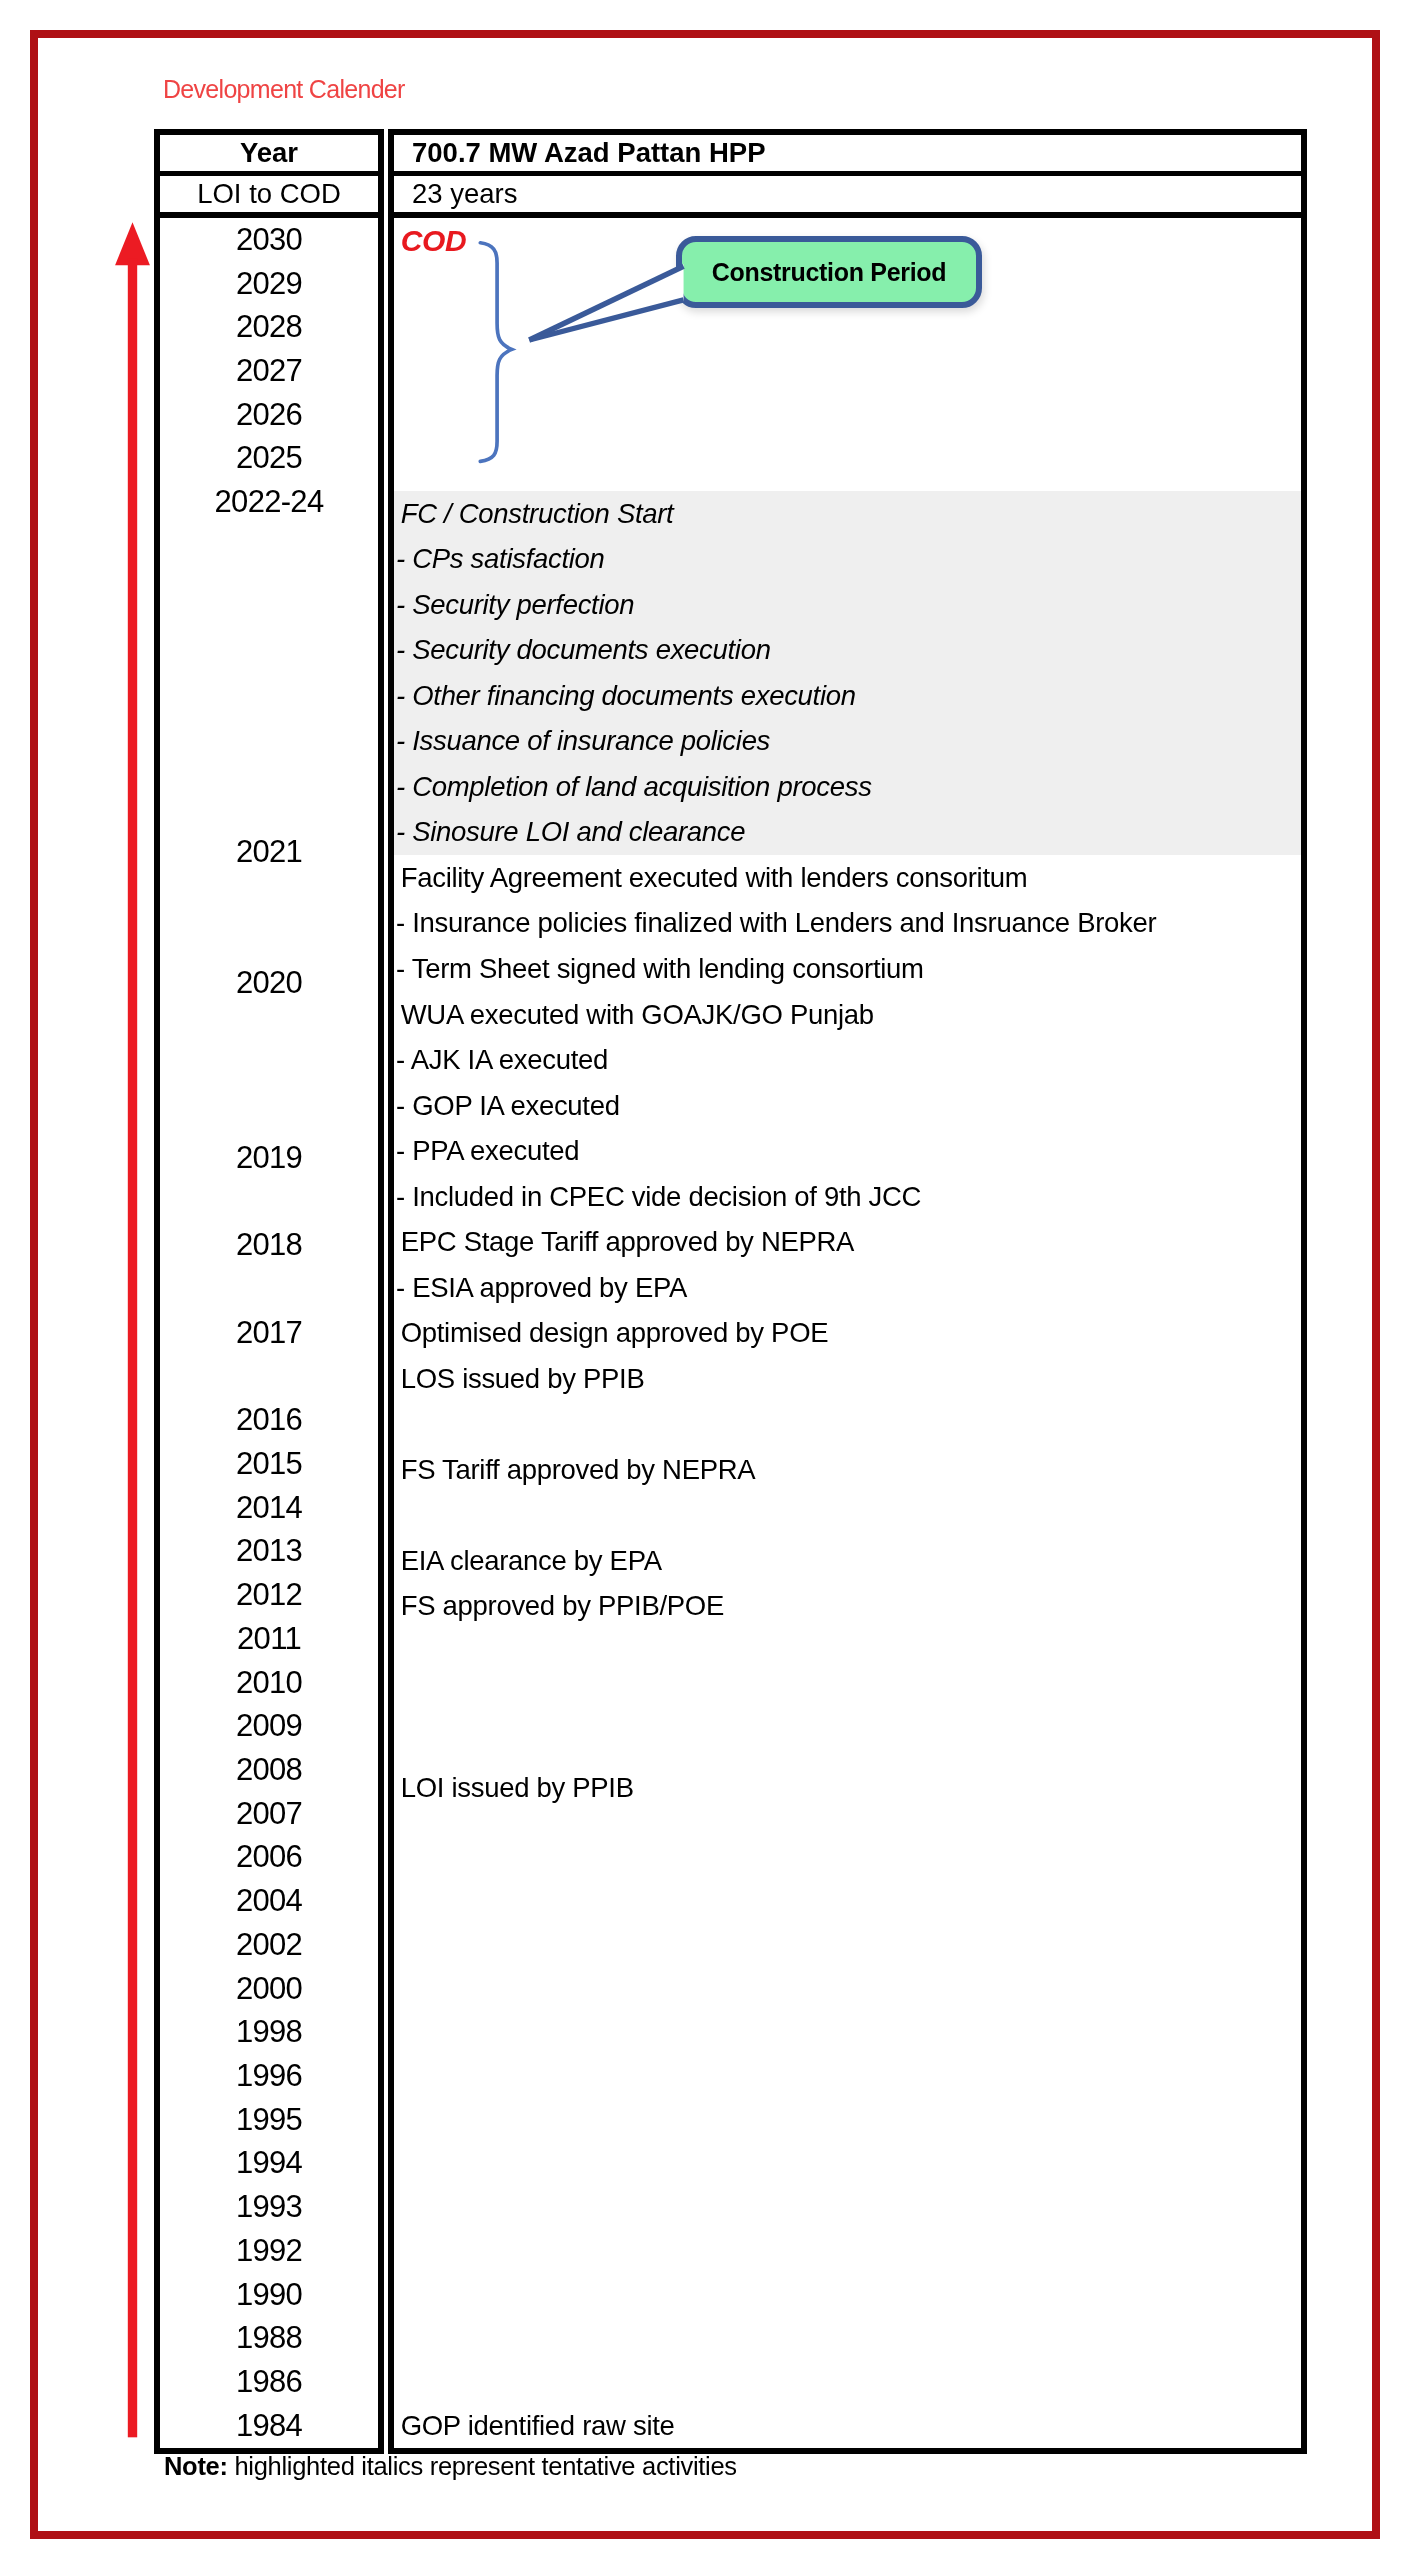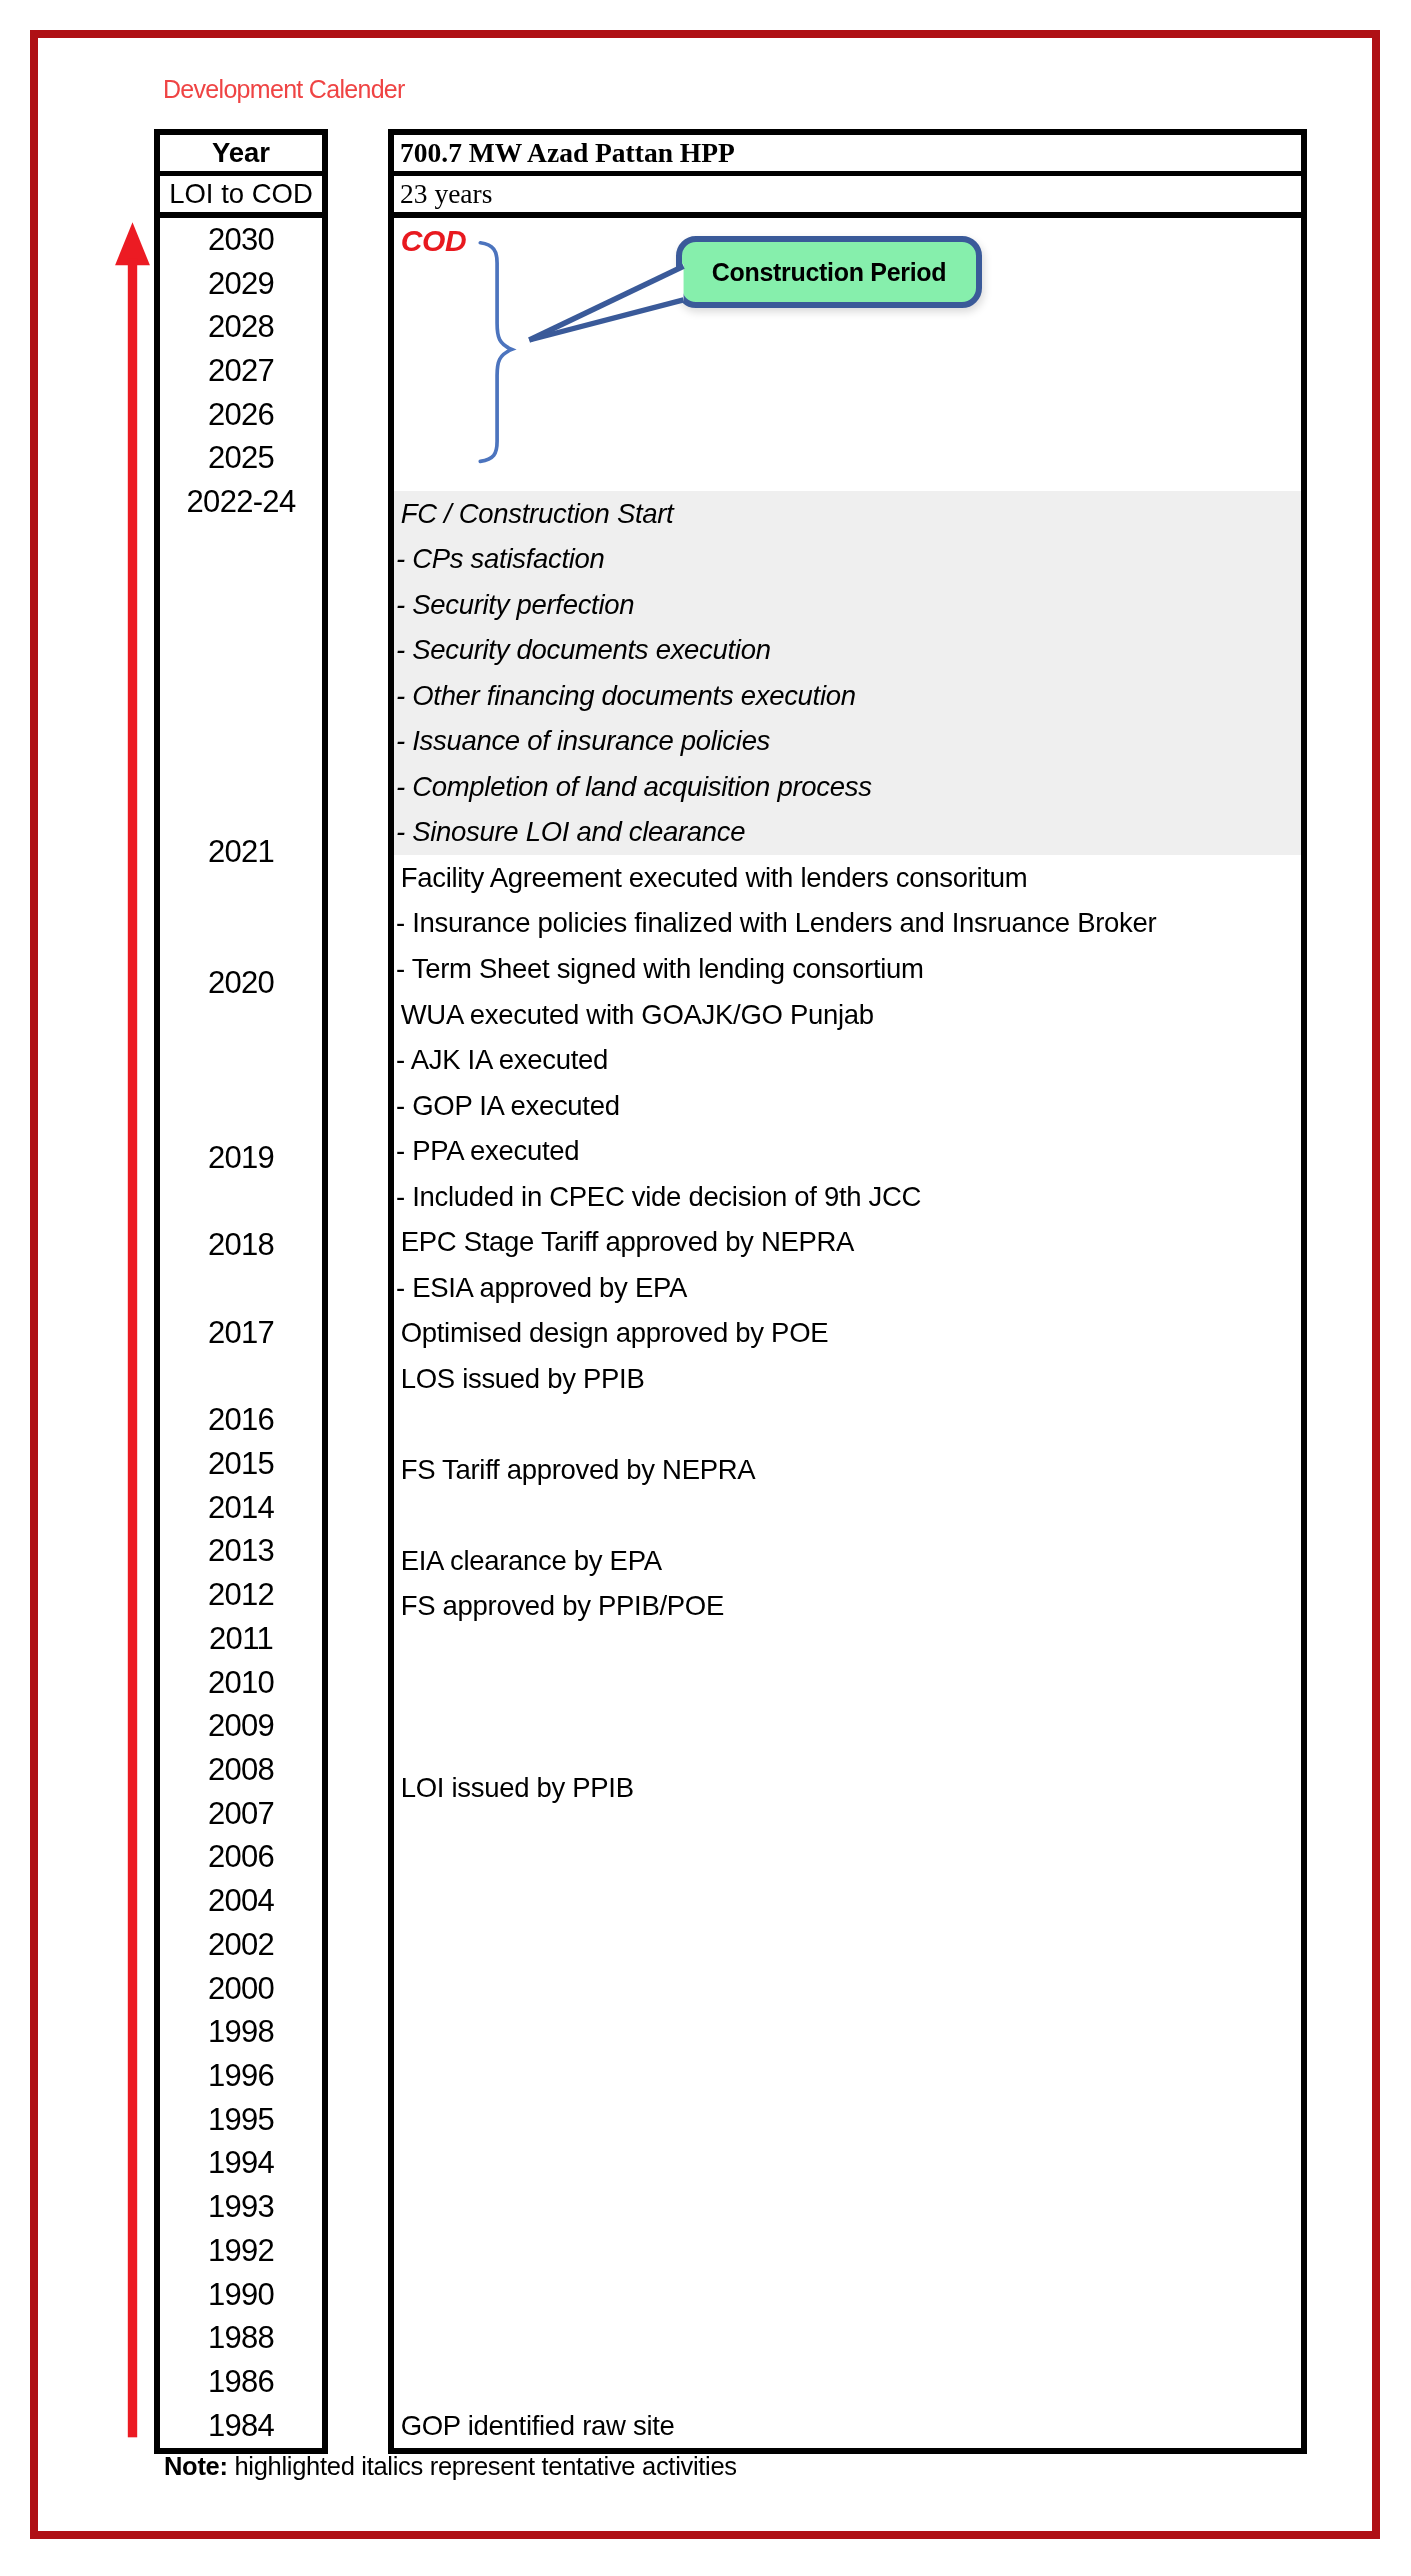--- a/index.html
+++ b/index.html
@@ -8,29 +8,29 @@
 
   .frame{position:absolute;left:30px;top:30px;width:1350px;height:2509px;
          box-sizing:border-box;border:8.7px solid var(--frame-red,#AF1015);}
 
   .title{position:absolute;left:163px;top:75px;margin:0;
          font-size:25px;font-weight:400;letter-spacing:-0.7px;color:#ef4444;}
 
   
   .table{position:absolute;top:129px;height:2325px;box-sizing:border-box;
          border:6px solid #000;background:#fff;display:flex;flex-direction:column;}
-  .year-table{left:154px;width:174px;}
+  .year-table{left:154px;width:230px;}
   .main-table{left:388px;width:919px;}
 
   .hrow1{height:36px;flex:0 0 36px;border-bottom:5.4px solid #000;
          display:flex;align-items:center;font-size:27.5px;white-space:nowrap;}
   .hrow2{height:36px;flex:0 0 36px;border-bottom:6px solid #000;
          display:flex;align-items:center;font-size:27.5px;white-space:nowrap;}
   .centered{justify-content:center;}
-  .padded{padding-left:6px;font-family:Liberation Serif, serif;}
+  .padded{padding-left:18px;}
   .bold{font-weight:700;}
 
   .tbody{flex:1 1 auto;display:flex;flex-direction:column;}
   .row{flex:1 1 0;display:flex;align-items:center;white-space:nowrap;
        font-size:27.5px;letter-spacing:-0.3px;min-height:0;}
   .year-cell{justify-content:center;font-size:31px;letter-spacing:-0.7px;}
   .event-cell{padding-left:6.7px;}
   .event-cell.indent{padding-left:2px;}
   .tentative{background:var(--highlight-grey,#EFEFEF);font-style:italic;}
   .cod{color:var(--cod-red,#EC1B23);font-weight:700;font-style:italic;font-size:30px;}

